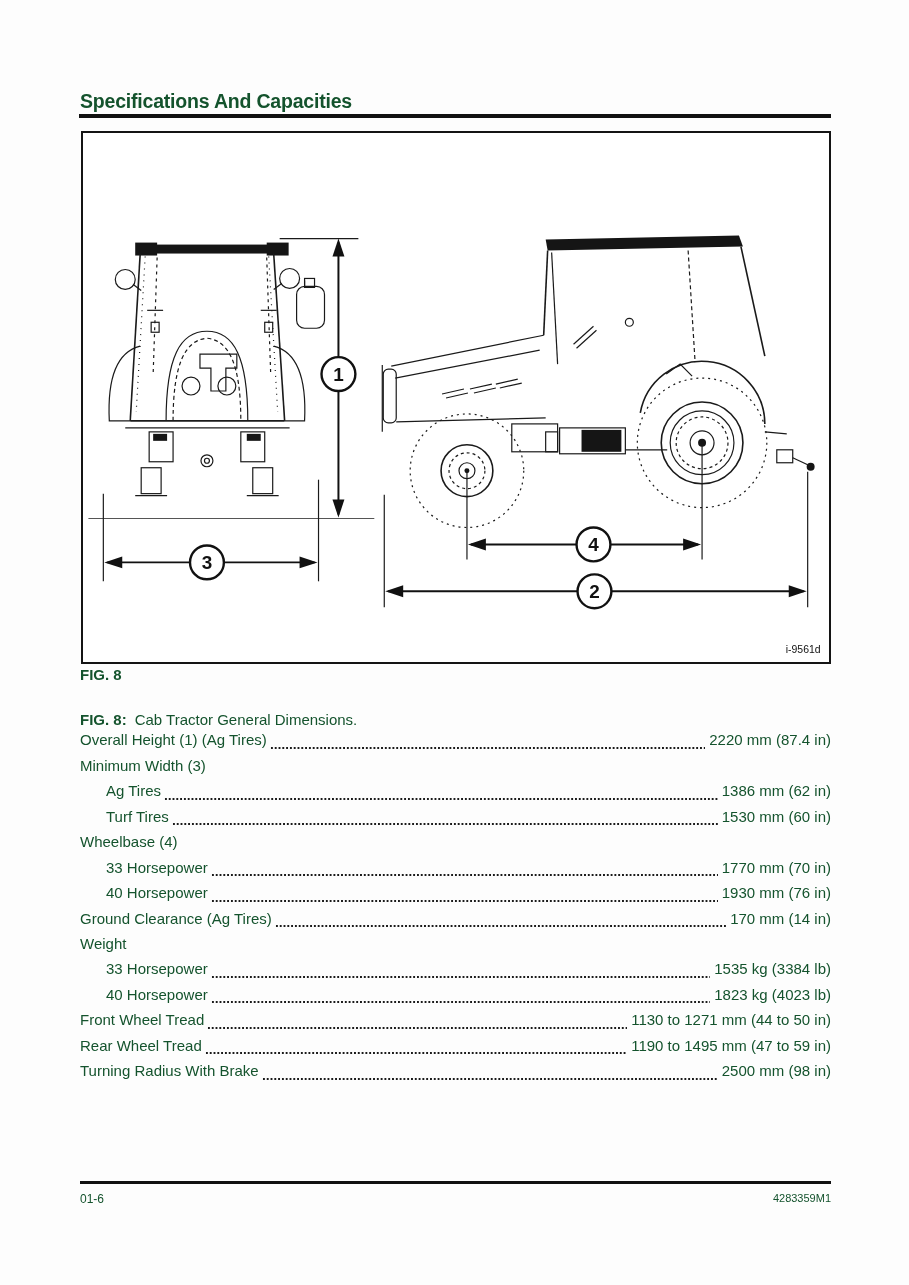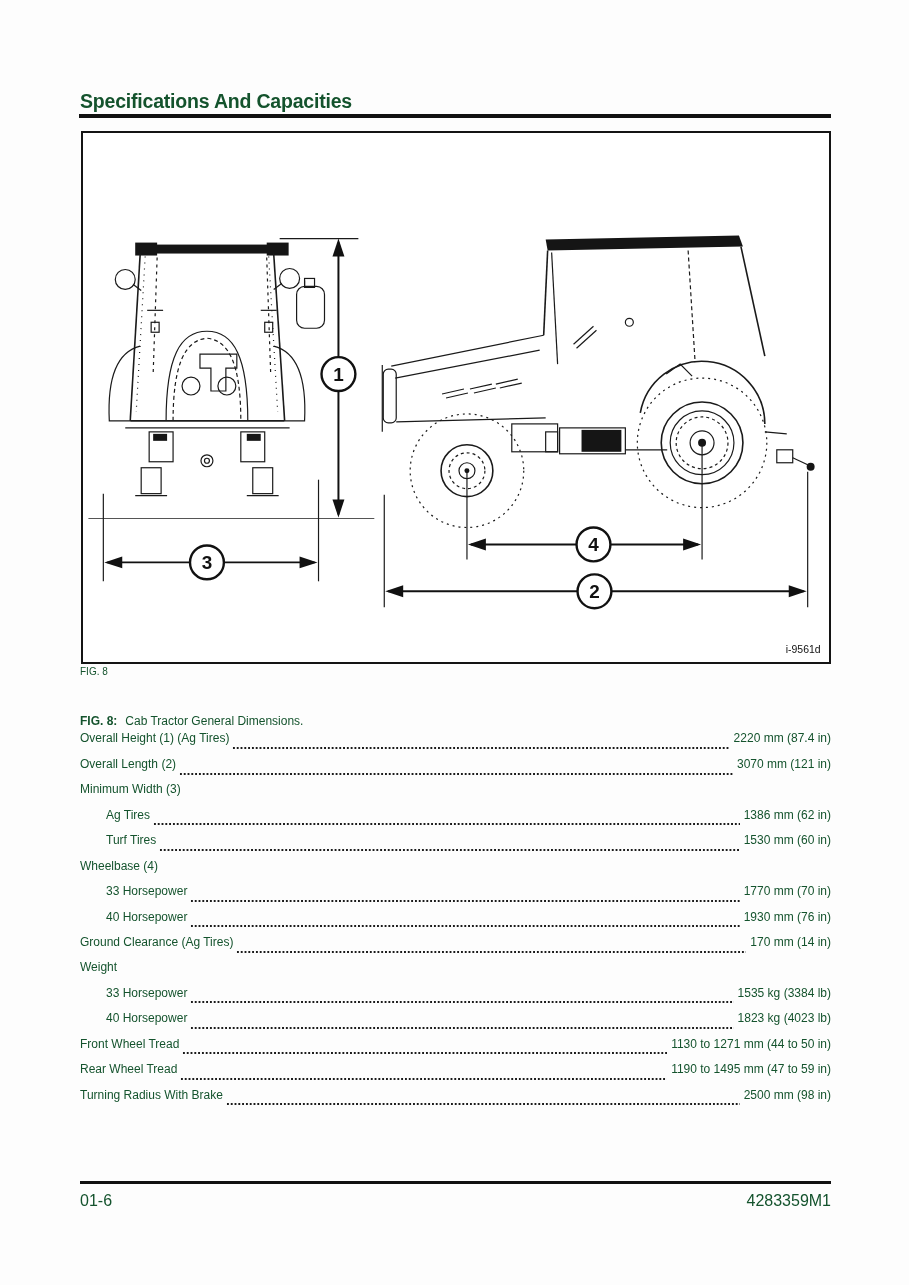--- a/index.html
+++ b/index.html
@@ -16,48 +16,48 @@
   .title-rule{
     position:absolute; left:79px; top:114px; width:752px; height:4px; background:#111;
   }
   .figure-box{
     position:absolute; left:81px; top:131px; width:746px; height:529px;
     border:2px solid #141414; background:#ffffff;
   }
   .figure-box svg{display:block;}
   .fig-label{
     position:absolute; left:80px; top:666px;
-    font-size:10px; font-weight:normal;
+    font-size:15px; font-weight:bold;
   }
   .spec-list{
     position:absolute; left:80px; top:706px; width:751px;
-    font-size:12px;
+    font-size:15px;
   }
   .caption-row{height:25.45px; display:flex; align-items:flex-end;}
   .caption-row .cap{padding-bottom:3px;}
   .caption-prefix{font-weight:bold; margin-right:8px;}
   .spec-row{height:25.45px; display:flex; align-items:flex-start;}
   .spec-row .spec-label{white-space:nowrap; padding-bottom:3px;}
   .spec-row.indent .spec-label{padding-left:26px;}
   .spec-row .leader{
     flex:1; align-self:stretch; margin:0 4px 0 3px;
     background-image:radial-gradient(#1a1a1a 1.05px, transparent 1.05px);
     background-size:3.8px 3.8px;
     background-repeat:repeat-x;
     background-position:0 calc(100% - 7px);
   }
   .spec-row .spec-value{white-space:nowrap; padding-bottom:3px;}
   .footer-rule{
     position:absolute; left:80px; top:1181px; width:751px; height:3px; background:#111;
   }
   .footer-left{
-    position:absolute; left:80px; top:1192px; font-size:16px;
+    position:absolute; left:80px; top:1192px; font-size:12px;
   }
   .footer-right{
-    position:absolute; right:78px; top:1192px; font-size:16px;
+    position:absolute; right:78px; top:1192px; font-size:11px;
   }
   .ln{stroke:#1a1a1a; stroke-width:1.2; fill:none;}
   .thk{stroke:#1a1a1a; stroke-width:1.6; fill:none;}
   .dim{stroke:#111; stroke-width:2; fill:none;}
   .arr{fill:#111; stroke:none;}
   .callout{fill:#ffffff; stroke:#111; stroke-width:2.4;}
   .callout-num{font-family:"Liberation Sans",sans-serif; font-size:19px; font-weight:bold; fill:#111; text-anchor:middle;}
   .refcode{font-family:"Liberation Sans",sans-serif; font-size:10.5px; fill:#111; text-anchor:end;}
   .dark{fill:#151515; stroke:none;}
   .gray{stroke:#555; stroke-width:1.1; fill:none;}
@@ -224,25 +224,20 @@
     <div class="caption-row">
       <span class="cap caption-prefix">FIG. 8:</span>
       <span class="cap">Cab Tractor General Dimensions.</span>
     </div>
 
   <div class="spec-row">
         <span class="spec-label">Overall Height (1) (Ag Tires)</span>
         <span class="leader"></span>
         <span class="spec-value">2220 mm (87.4 in)</span>
       </div>
-      <div class="spec-row">
-        <span class="spec-label">Overall Length (2)</span>
-        <span class="leader"></span>
-        <span class="spec-value">3070 mm (121 in)</span>
-      </div>
       <div class="spec-row header">
         <span class="spec-label">Minimum Width (3)</span>
       </div>
       <div class="spec-row indent">
         <span class="spec-label">Ag Tires</span>
         <span class="leader"></span>
         <span class="spec-value">1386 mm (62 in)</span>
       </div>
       <div class="spec-row indent">
         <span class="spec-label">Turf Tires</span>

